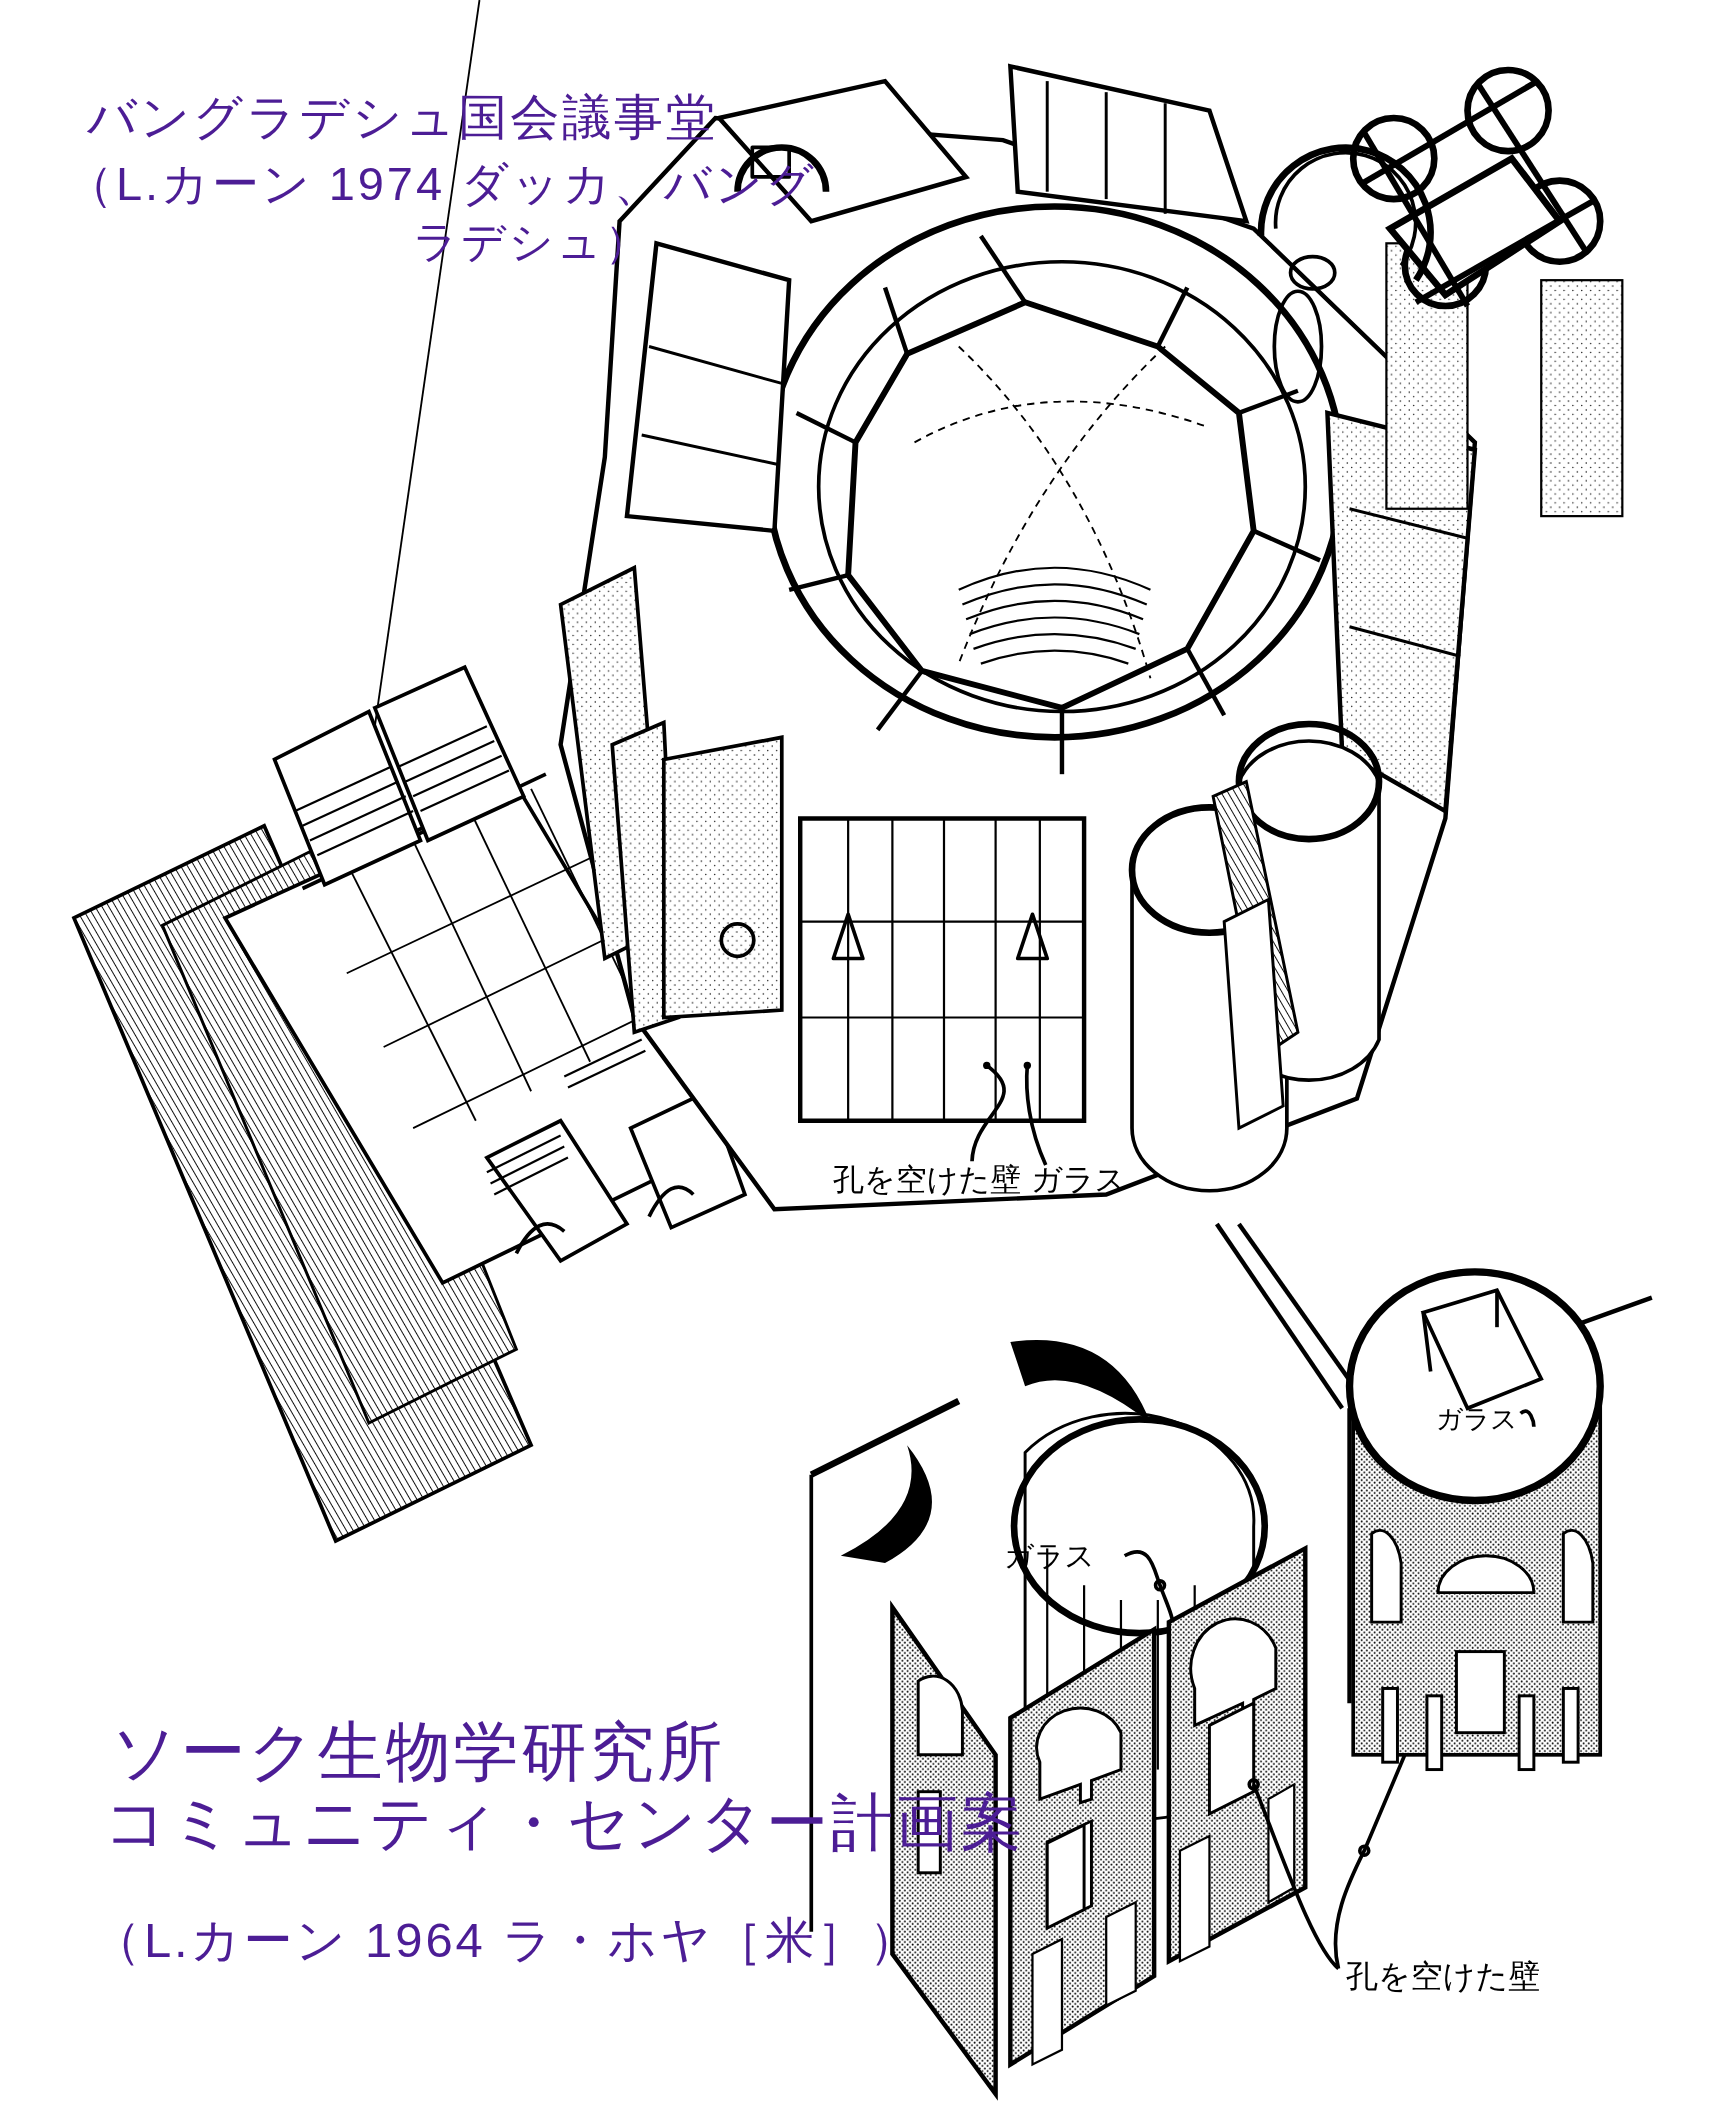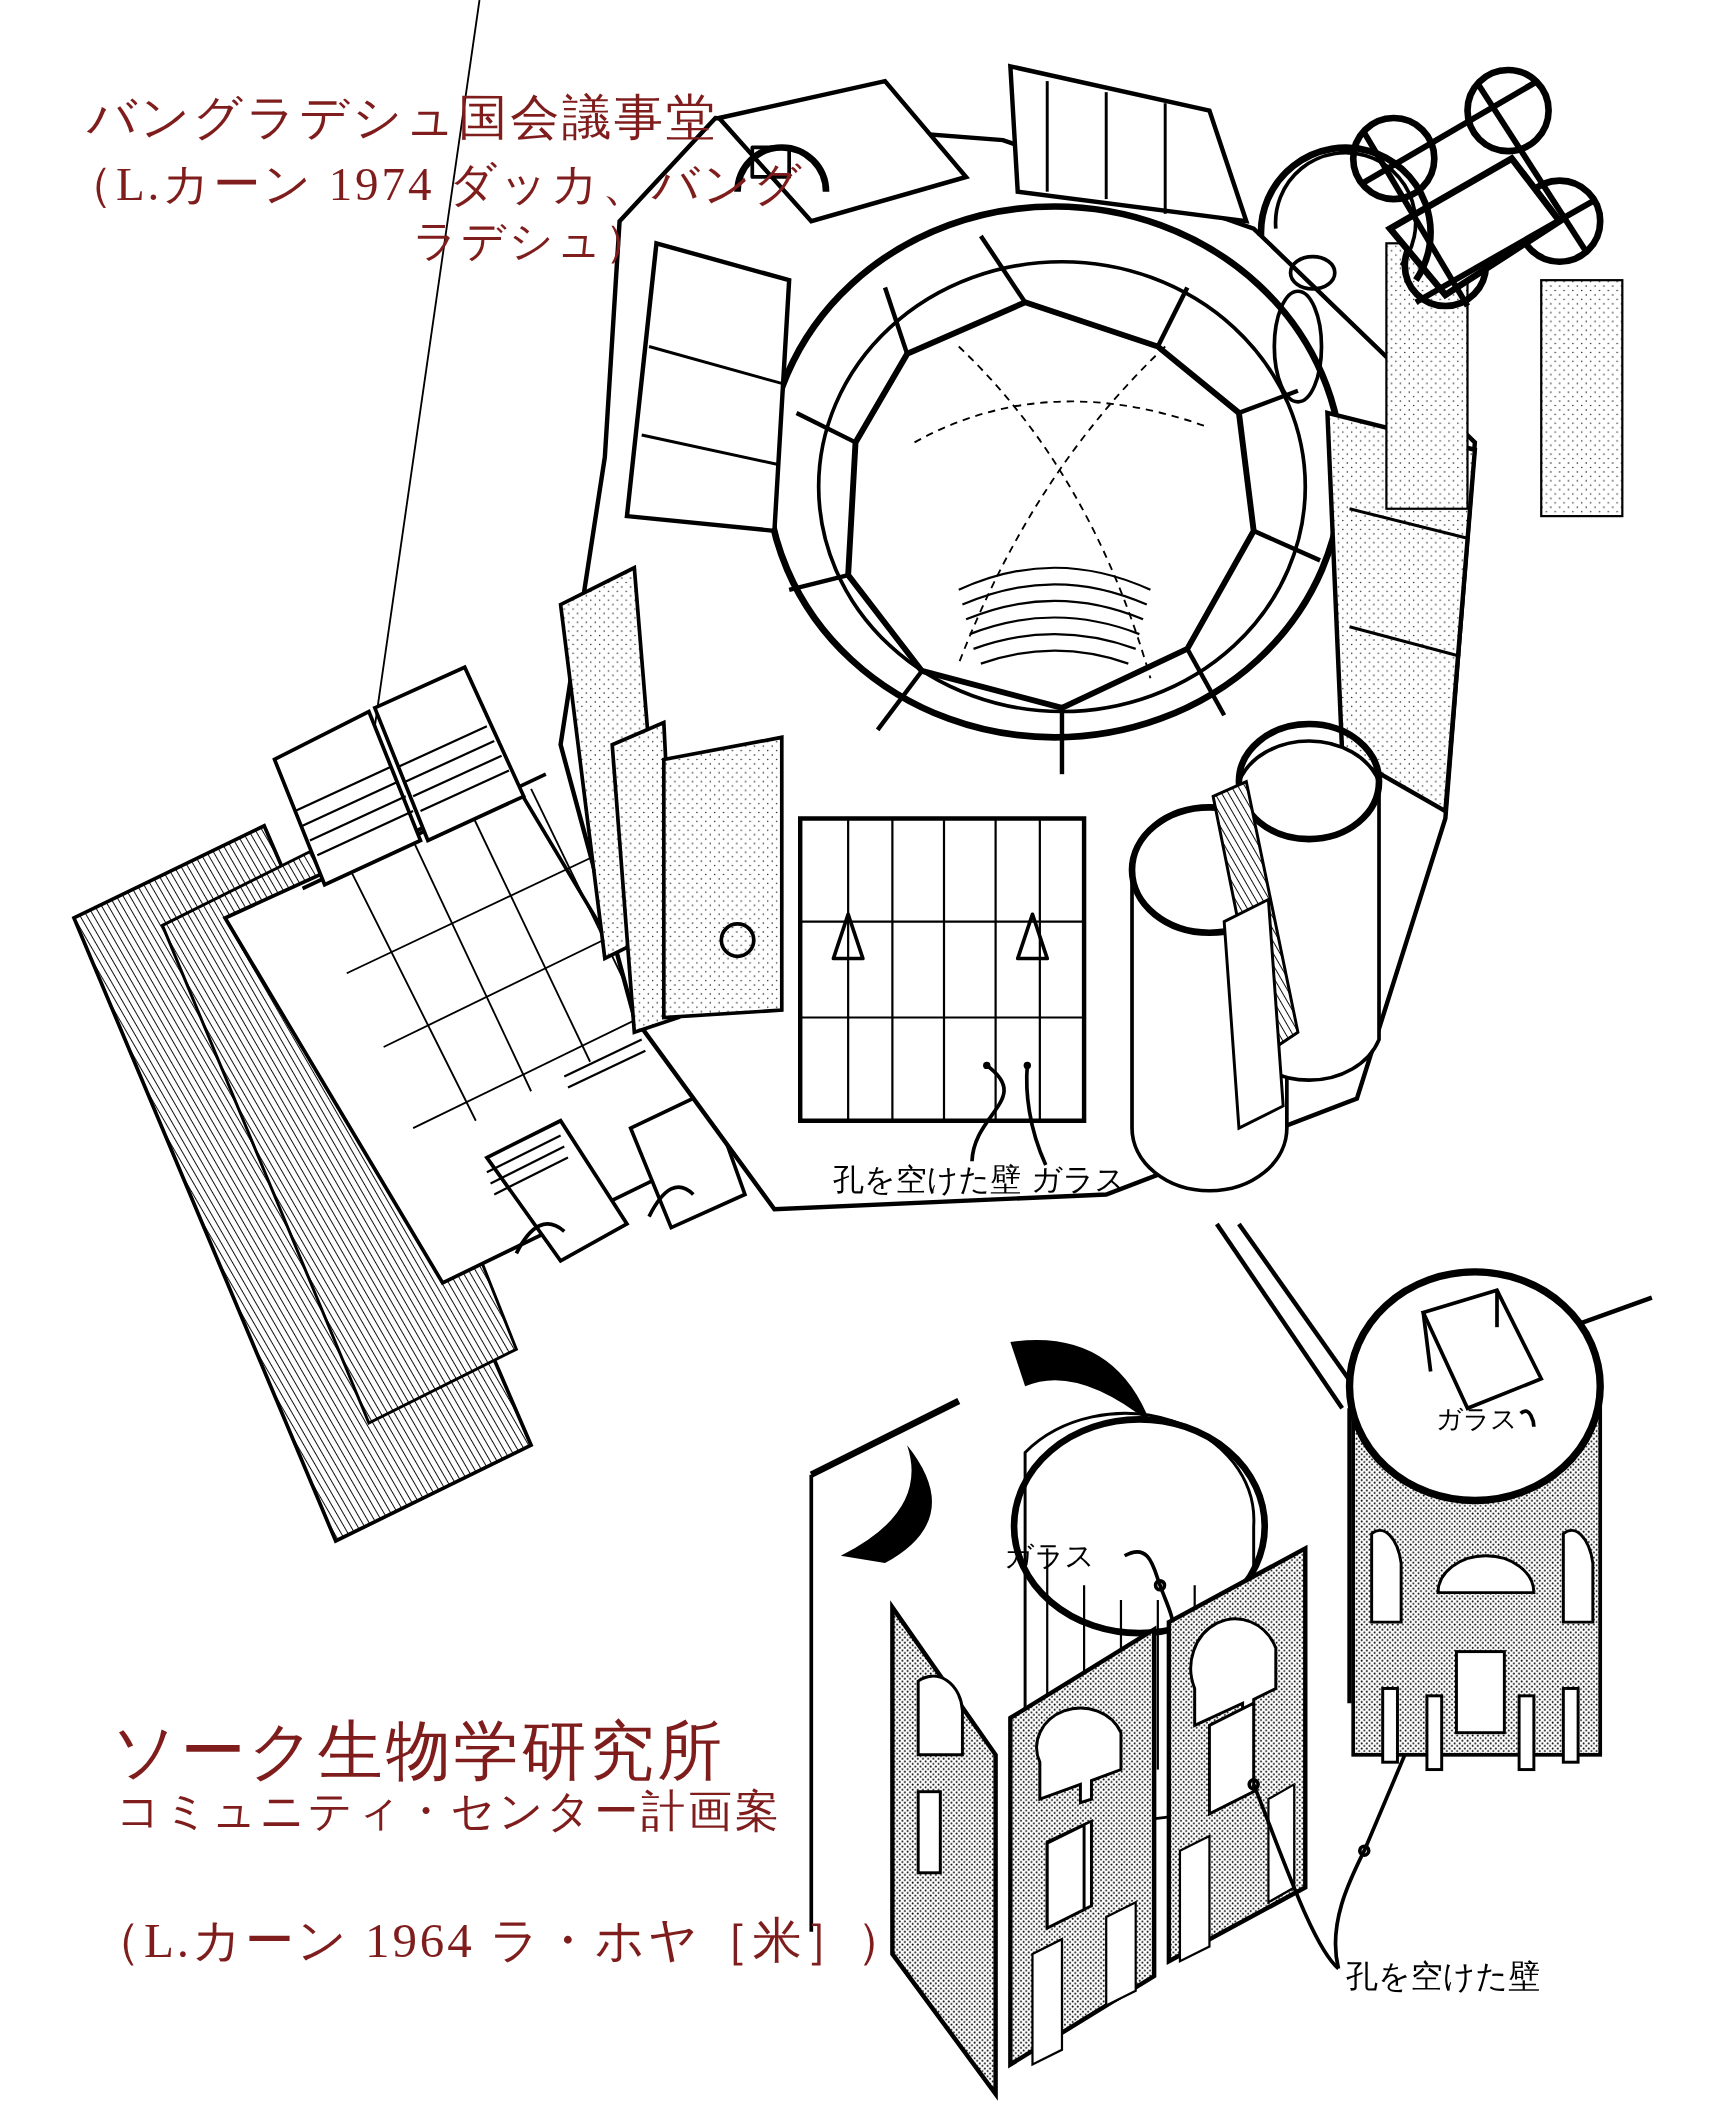--- a/index.html
+++ b/index.html
@@ -1,24 +1,24 @@
 <!DOCTYPE html>
 <html style="font-size:11.8px"><head>
   <meta charset="utf-8">
   <style>
     html, body { margin: 0; padding: 0; background: #ffffff; }
     body { width: 1728px; height: 2108px; position: relative; overflow: hidden;
            font-family: "DejaVu Sans", sans-serif; color: #000; }
-    .caption { position: absolute; font-family: Liberation Serif, serif; color: #7f1d1d;
+    .caption { position: absolute; font-family: Liberation Sans, sans-serif; color: #4c1d95;
                font-weight: normal; line-height: 1.25; white-space: nowrap; letter-spacing: 2.9px; }
     .cap-top-title { left: 87px; top: 87px; font-size: 49px; }
     .cap-top-sub1 { left: 66px; top: 155px; font-size: 47px; }
     .cap-top-sub2 { left: 413px; top: 214px; font-size: 44px; }
     .cap-bot-title1 { left: 111px; top: 1711px; font-size: 65px; }
-    .cap-bot-title2 { left: 116px; top: 1784px; font-size: 44px; }
+    .cap-bot-title2 { left: 104px; top: 1784px; font-size: 62px; }
     .cap-bot-sub { left: 92px; top: 1910px; font-size: 49px; }
     .label { position: absolute; font-size: 31px; font-family: "DejaVu Sans", sans-serif; white-space: nowrap; }
     .lbl-wall1 { left: 833px; top: 1159px; }
     .lbl-glass1 { left: 1031px; top: 1159px; }
     .lbl-glass2 { left: 1004px; top: 1537px; font-size: 29.5px; }
     .lbl-glass3 { left: 1436px; top: 1401px; font-size: 26.5px; }
     .lbl-wall2 { left: 1346px; top: 1955px; font-size: 32px; }
     svg.drawing { position: absolute; left: 0; top: 0; }
     .thick { stroke: #000; stroke-width: 9; fill: none; stroke-linejoin: round; }
     .med { stroke: #000; stroke-width: 5; fill: none; stroke-linejoin: round; }

